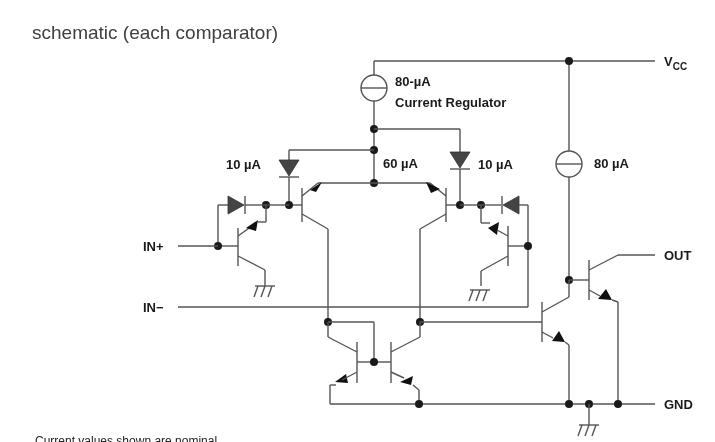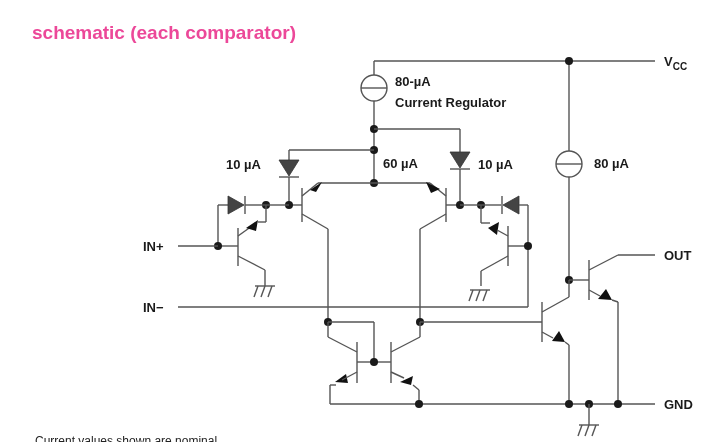--- a/index.html
+++ b/index.html
@@ -1,17 +1,17 @@
 <!DOCTYPE html>
 <html><head>
 <meta charset="utf-8">
 <style>
   html, body { margin: 0; padding: 0; background: #ffffff; }
   body { width: 715px; height: 442px; position: relative; overflow: hidden; font-family: "Liberation Sans", sans-serif; }
-  .title { position: absolute; left: 32px; top: 22px; font-size: 19px; font-weight: bold; color: #ec4899; }
+  .title { position: absolute; left: 32px; top: 22px; font-size: 19px; font-weight: normal; color: #404040; }
   .footnote { position: absolute; left: 35px; top: 434px; font-size: 12px; color: #222; }
   svg { position: absolute; left: 0; top: 0; }
   .w { stroke: #555; stroke-width: 1.4; fill: none; }
   .dot { fill: #1a1a1a; }
   .arr { fill: #111; }
   .dio { fill: #444; stroke: #333; stroke-width: 0.8; }
   .lbl { font-family: "Liberation Sans", sans-serif; font-size: 13px; font-weight: bold; fill: #1a1a1a; }
   .pin { font-family: "Liberation Sans", sans-serif; font-size: 13px; font-weight: bold; fill: #1a1a1a; }
   .sub { font-size: 10px; }
 </style>

